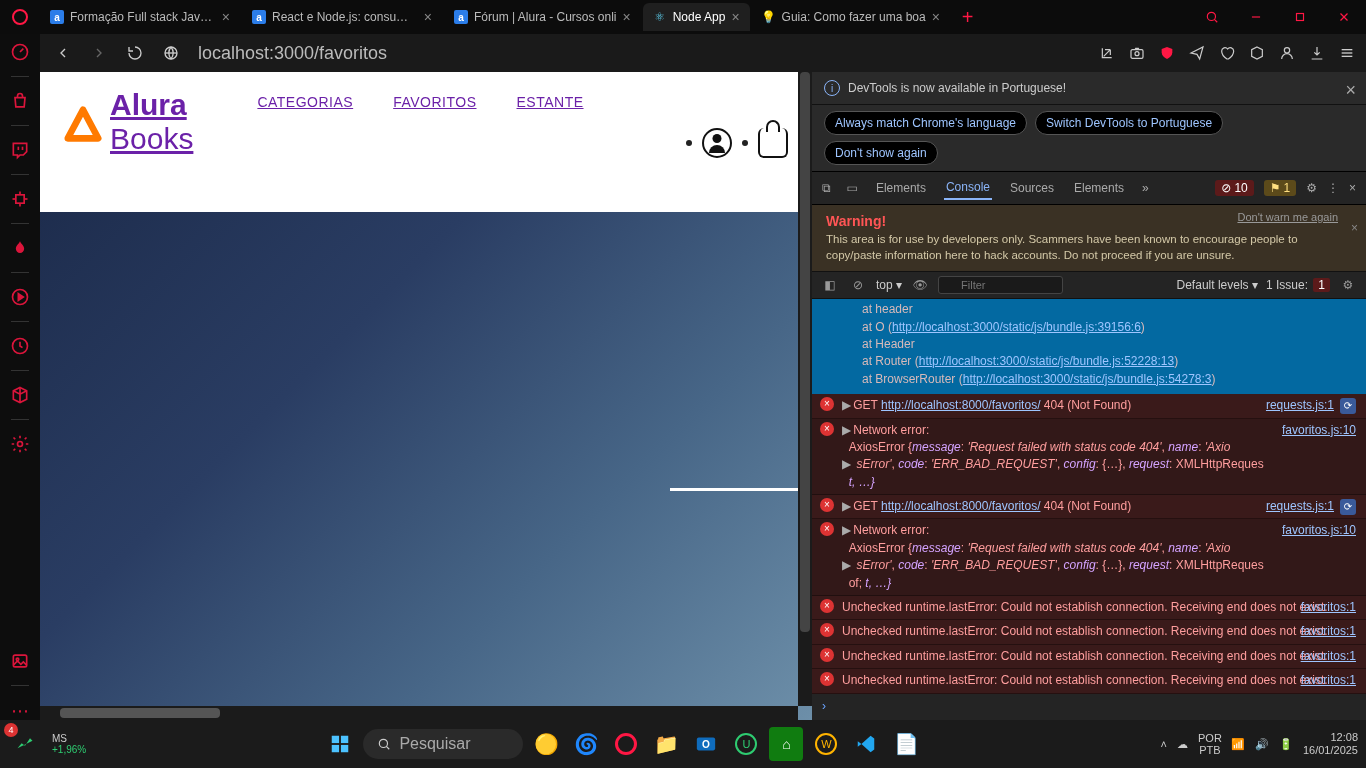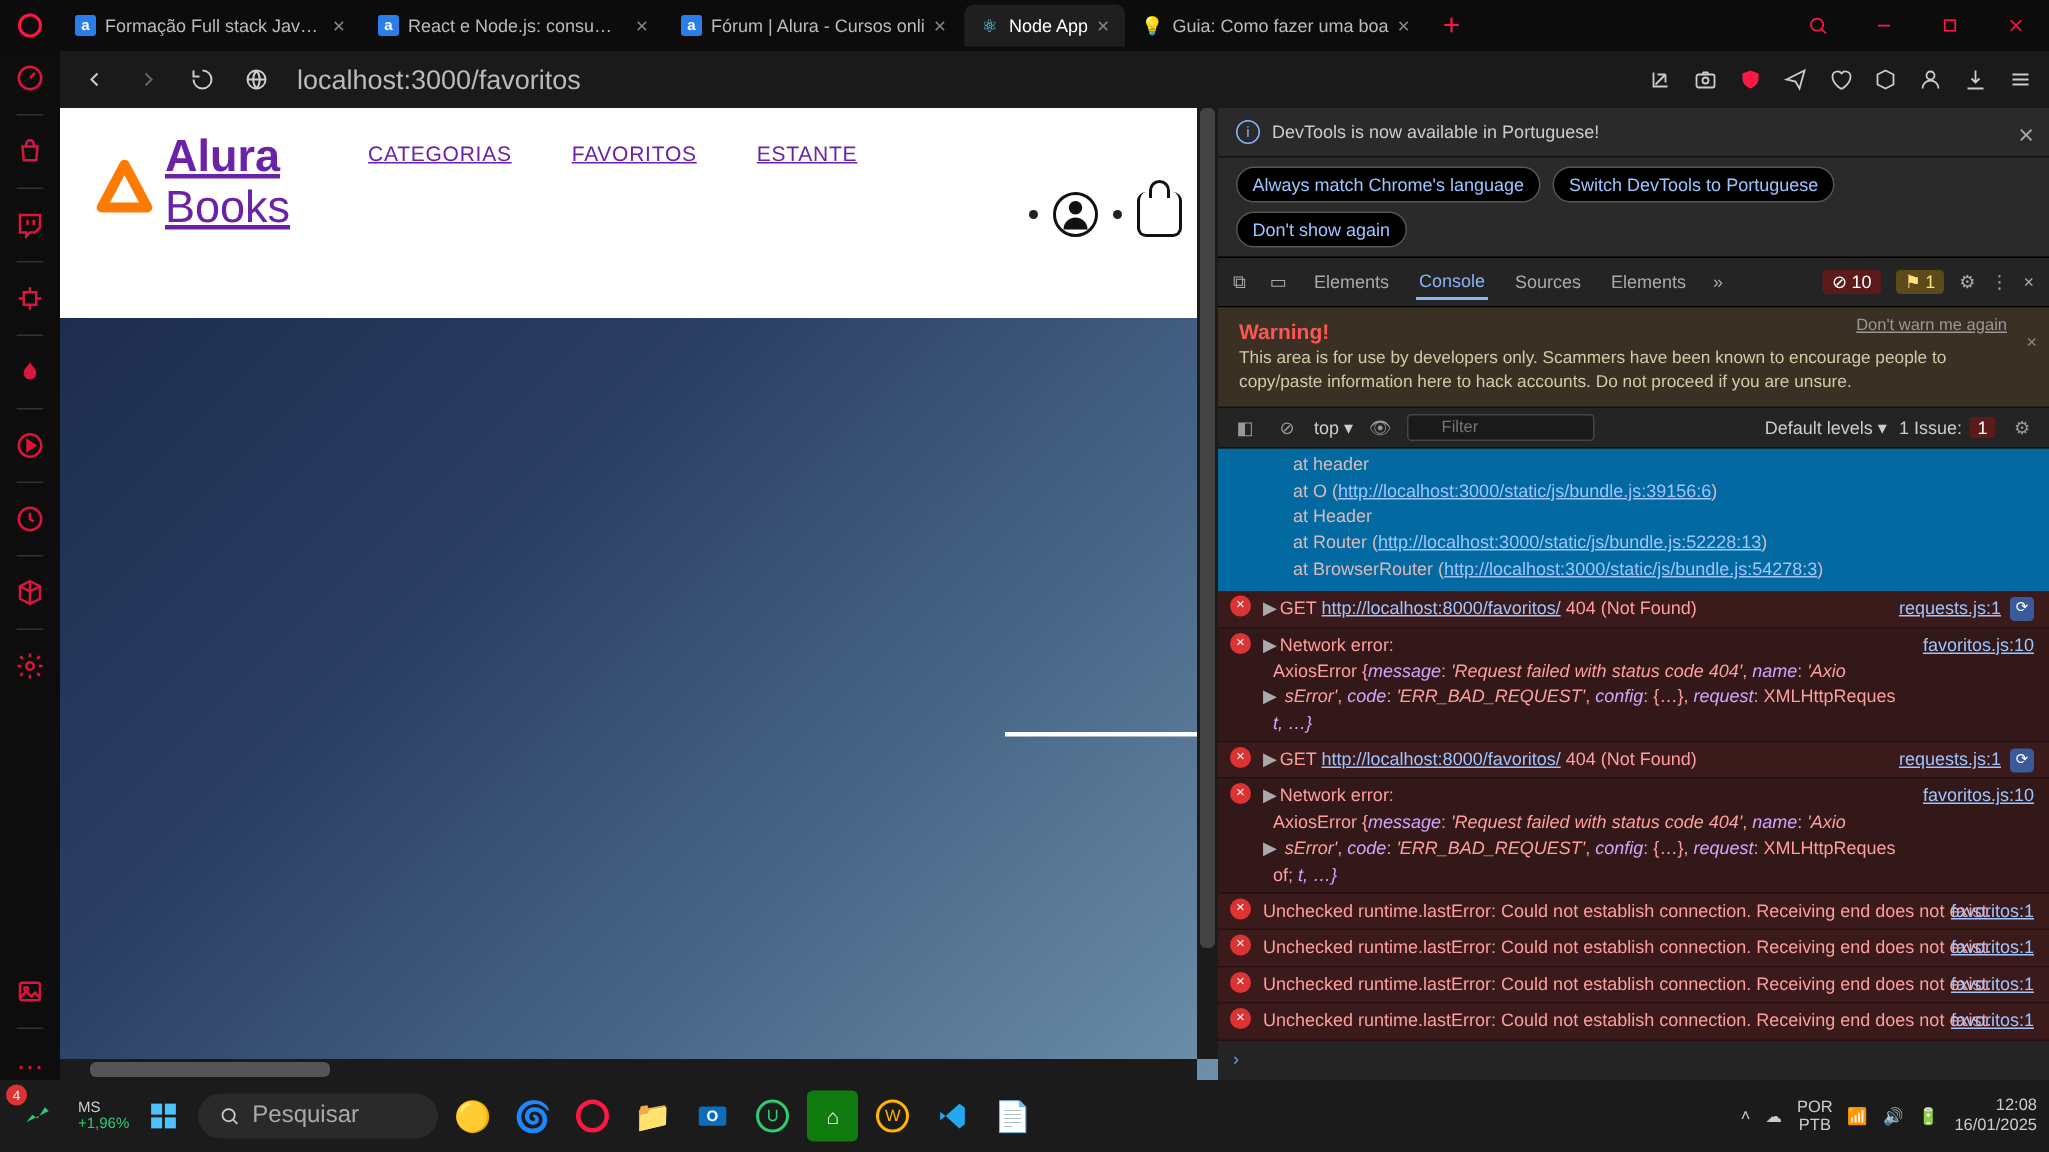--- a/index.html
+++ b/index.html
@@ -34,21 +34,21 @@
 .sb-sep{width:18px;height:1px;background:#333}
 
 
 .content-row{position:absolute;left:40px;right:0;top:72px;bottom:48px;display:flex}
 .page{flex:0 0 772px;position:relative;background:linear-gradient(135deg,#1a2847 0%,#2a3d63 40%,#476687 70%,#6d8fa9 100%);overflow:hidden}
 .page-scroll-v{position:absolute;right:0;top:0;bottom:14px;width:14px;background:#1b1b1b}
 .page-scroll-thumb-v{position:absolute;left:2px;right:2px;top:0;height:560px;background:#444;border-radius:4px}
 .page-scroll-h{position:absolute;left:0;right:14px;bottom:0;height:14px;background:#1b1b1b}
 .page-scroll-thumb-h{position:absolute;top:2px;bottom:2px;left:20px;width:160px;background:#555;border-radius:4px}
 
-.page-header{background:#fff;height:140px;display:flex;align-items:flex-start;padding:16px 24px;gap:12px}
+.page-header{background:#fff;height:140px;display:flex;align-items:flex-start;padding:16px 24px;gap:24px}
 .logo{display:flex;align-items:flex-start;gap:8px}
 .logo-mark{width:38px;height:38px;margin-top:18px}
 .logo-text{display:flex;flex-direction:column}
 .logo-text a{color:#6b21a8;text-decoration:underline;font-size:30px;font-weight:700}
 .logo-text a.books{font-weight:400}
 .nav-links{display:flex;gap:40px;margin-left:40px;margin-top:6px}
 .nav-links a{color:#6b21a8;text-decoration:underline;font-size:14px;letter-spacing:.5px}
 .header-icons{margin-left:auto;display:flex;align-items:center;gap:10px;margin-top:40px}
 .dot{width:6px;height:6px;border-radius:50%;background:#222}
 .h-ico{width:30px;height:30px;border:2.5px solid #111;border-radius:50%;position:relative}
@@ -98,21 +98,21 @@
 .str{color:#ff9e9e;font-style:italic}
 .vm-badge{width:16px;height:16px;display:inline-flex;align-items:center;justify-content:center;background:#3a5a9a;border-radius:3px;color:#fff;font-size:10px;margin-left:6px;vertical-align:middle}
 .prompt{padding:4px 10px;color:#6ba4ff}
 .stack{background:#0369a1;color:#d8baba;padding:2px 10px 6px 50px}
 
 
 .taskbar{position:absolute;left:0;right:0;bottom:0;height:48px;background:#1b1b1b;display:flex;align-items:center;padding:0 8px;gap:6px}
 .tb-left{display:flex;align-items:center;gap:6px}
 .tb-stock{display:flex;flex-direction:column;font-size:10px;color:#ccc;margin-left:4px}
 .tb-stock .pct{color:#2ecc71}
-.tb-center{flex:1;display:flex;align-items:center;gap:6px}
+.tb-center{flex:1;display:flex;justify-content:center;align-items:center;gap:6px}
 .tb-search{display:flex;align-items:center;gap:8px;background:#2a2a2a;border-radius:20px;padding:6px 14px;color:#aaa;width:160px}
 .tb-ico{width:34px;height:34px;border-radius:6px;display:flex;align-items:center;justify-content:center;font-size:18px}
 .tb-right{display:flex;align-items:center;gap:10px;color:#ccc;font-size:11px}
 .tb-time{text-align:right;line-height:1.2}
 .badge-red{position:relative}
 .badge-red::after{content:"4";position:absolute;top:-4px;left:-4px;background:#d33;color:#fff;border-radius:50%;width:14px;height:14px;font-size:9px;text-align:center;line-height:14px}
 
 svg{display:block}
 </style>
 </head>

